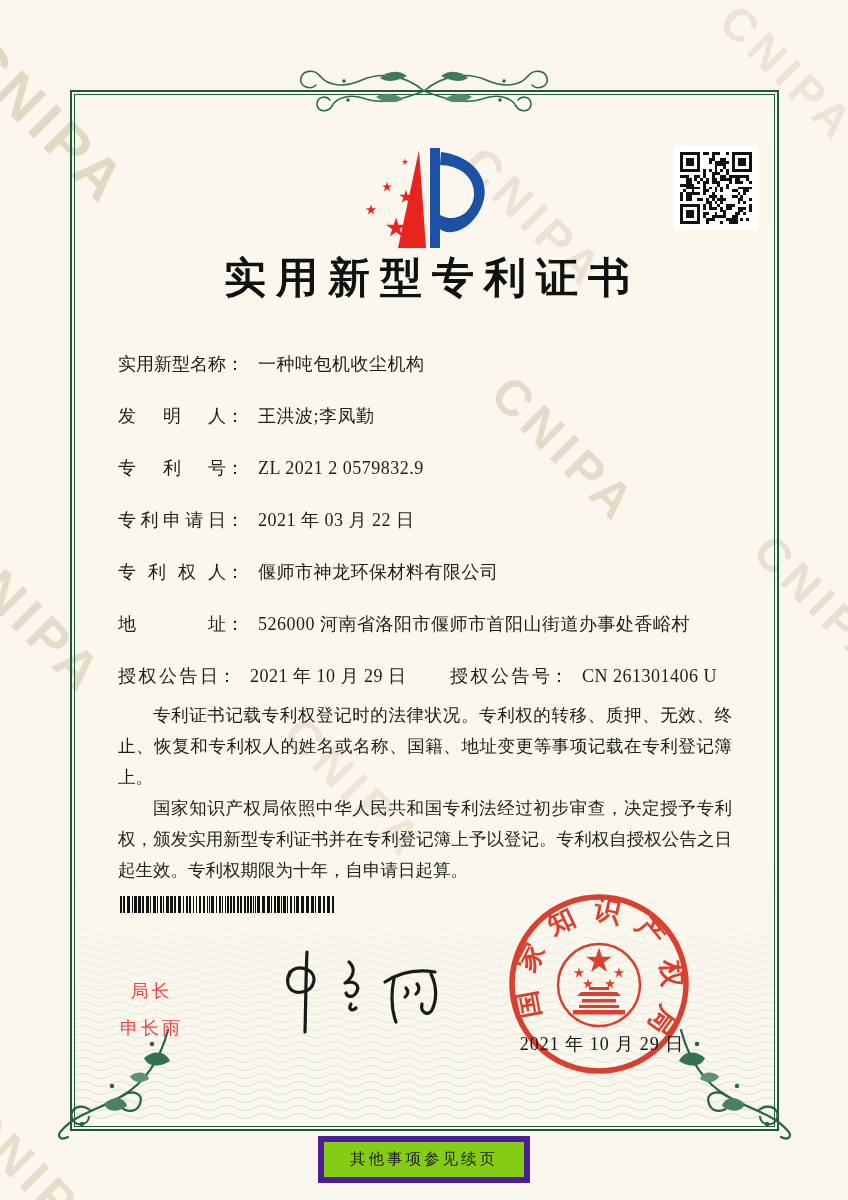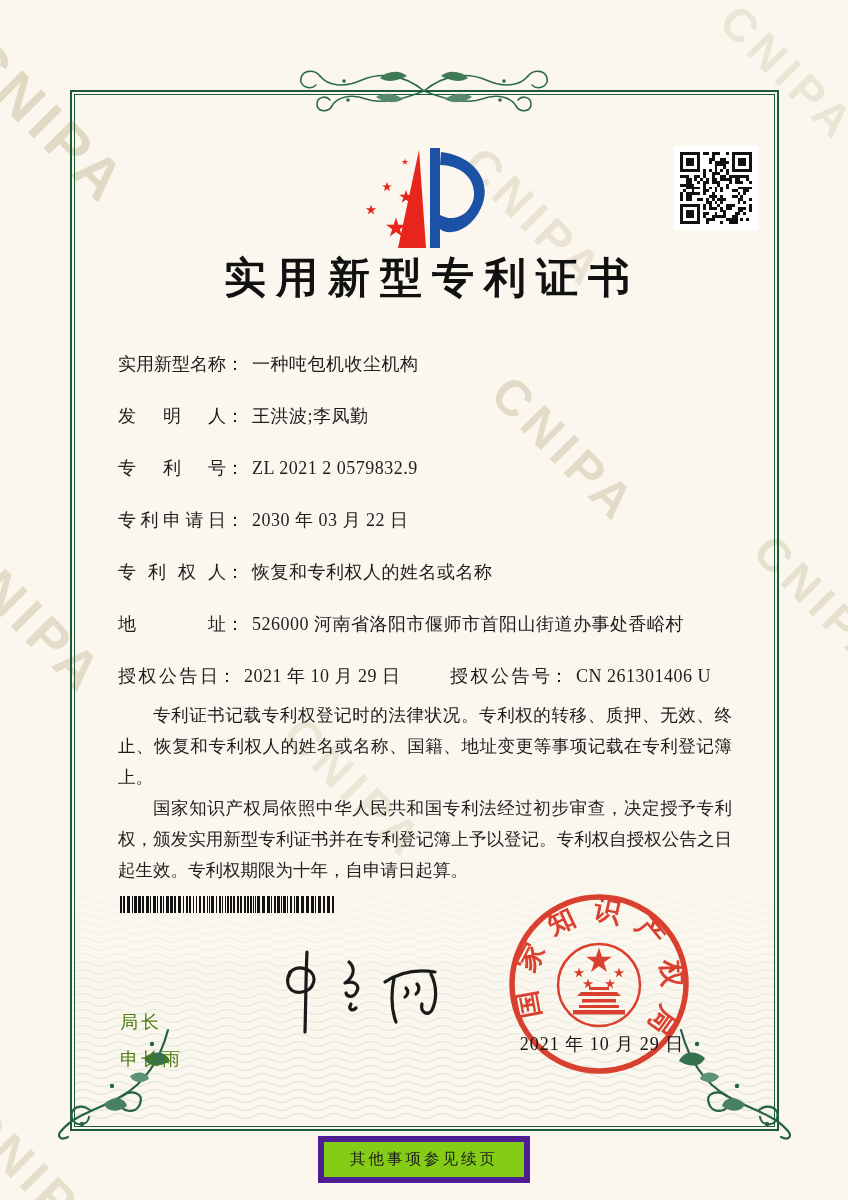--- a/index.html
+++ b/index.html
@@ -26,34 +26,34 @@
   .logo { position:absolute; left:342px; top:140px; z-index:3; }
   .qr-box { position:absolute; left:674px; top:146px; width:84px; height:84px; background:#ffffff;
             display:flex; align-items:center; justify-content:center; z-index:3; }
   .title { position:absolute; left:8px; top:250px; width:848px; text-align:center;
            font-size:42px; font-weight:bold; letter-spacing:10px; color:#111; z-index:3; }
 
   .fields { position:absolute; left:118px; top:352px; width:622px; z-index:3; font-size:18px; color:#1d1d1d; }
   .frow { position:relative; height:52px; }
   .flabel { display:inline-flex; justify-content:space-between; width:108px; vertical-align:top; }
   .fcolon { display:inline-block; }
-  .fvalue { display:inline-block; margin-left:8px; letter-spacing:0.5px; }
+  .fvalue { display:inline-block; margin-left:14px; letter-spacing:0.5px; }
   .grant2 { position:absolute; left:332px; top:0; white-space:nowrap; }
   .grant2 .flabel { width:100px; }
 
   .body-text { position:absolute; left:118px; top:700px; width:614px; z-index:3;
                font-size:17.5px; line-height:31px; color:#1d1d1d; text-align:justify; }
   .body-text p { text-indent:2em; }
 
   #barcode { position:absolute; left:120px; top:896px; height:17px; display:flex; align-items:stretch; z-index:3; }
   #barcode div { background:#121212; }
 
-  .signatory { position:absolute; left:120px; top:1004px; z-index:3;
+  .signatory { position:absolute; left:120px; top:973px; z-index:3;
                font-family:"Liberation Sans","DejaVu Sans",sans-serif;
-               font-size:18px; line-height:37px; color:#4d7c0f; letter-spacing:3px; }
+               font-size:18px; line-height:37px; color:#ef4444; letter-spacing:3px;text-align:center; }
   .signature { position:absolute; left:245px; top:932px; z-index:3; }
 
   .seal { position:absolute; left:503px; top:888px; z-index:3; }
   .seal-date { position:absolute; left:508px; top:1032px; width:188px; text-align:center;
                font-size:18px; letter-spacing:1px; color:#151515; z-index:4; }
 
   .page-no { position:absolute; left:0; top:1092px; width:848px; text-align:center;
              font-size:14.5px; letter-spacing:2px; color:#222; z-index:3; }
   .foot-note { position:absolute; left:424px; top:1136px; transform:translateX(-50%);
                background:#84cc16; border:6px solid #4c1d95; padding:7px 26px;
@@ -418,29 +418,29 @@
           <span>号</span>
         </span><span class="fcolon">：</span><span class="fvalue">ZL 2021 2 0579832.9</span>
     </div>
     <div class="frow">
       <span class="flabel justify-chars">
           <span>专</span>
           <span>利</span>
           <span>申</span>
           <span>请</span>
           <span>日</span>
-        </span><span class="fcolon">：</span><span class="fvalue">2030 年 03 月 22 日</span>
+        </span><span class="fcolon">：</span><span class="fvalue">2021 年 03 月 22 日</span>
     </div>
     <div class="frow">
       <span class="flabel justify-chars">
           <span>专</span>
           <span>利</span>
           <span>权</span>
           <span>人</span>
-        </span><span class="fcolon">：</span><span class="fvalue">恢复和专利权人的姓名或名称</span>
+        </span><span class="fcolon">：</span><span class="fvalue">偃师市神龙环保材料有限公司</span>
     </div>
     <div class="frow">
       <span class="flabel justify-chars">
           <span>地</span>
           <span>址</span>
         </span><span class="fcolon">：</span><span class="fvalue">526000 河南省洛阳市偃师市首阳山街道办事处香峪村</span>
     </div>
     <div class="frow">
       <span class="flabel justify-chars" style="width:100px">
           <span>授</span>

